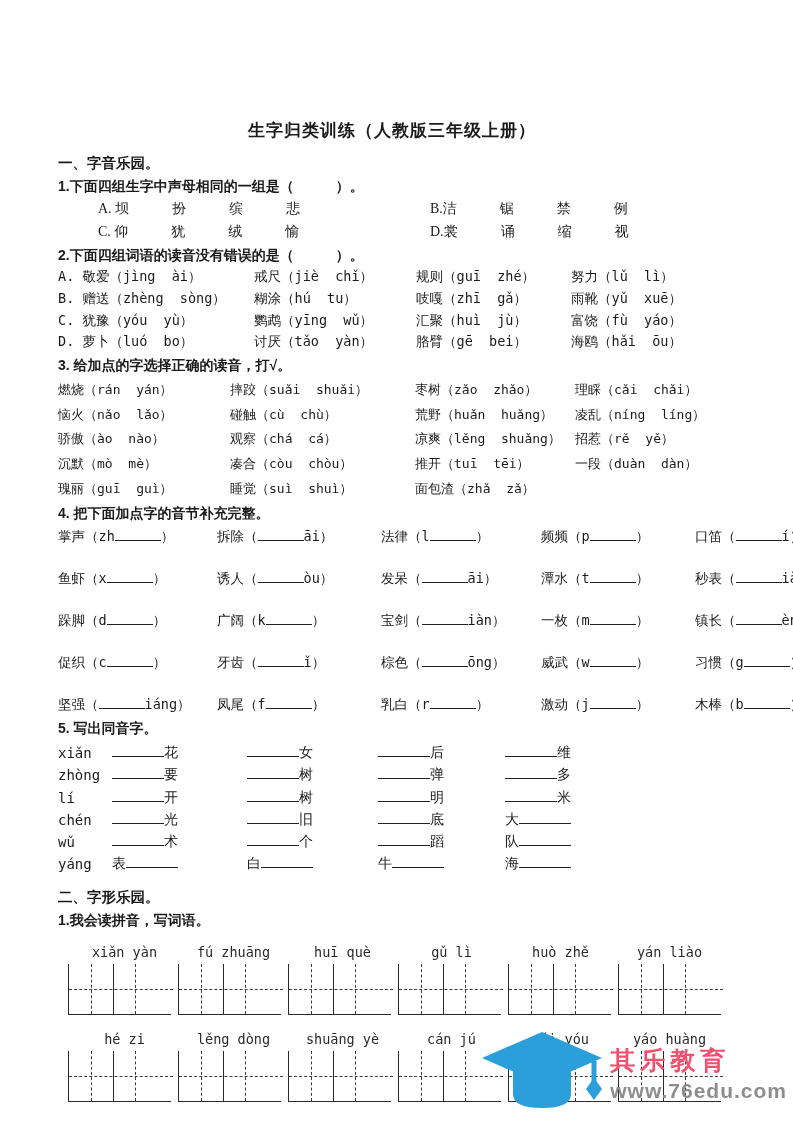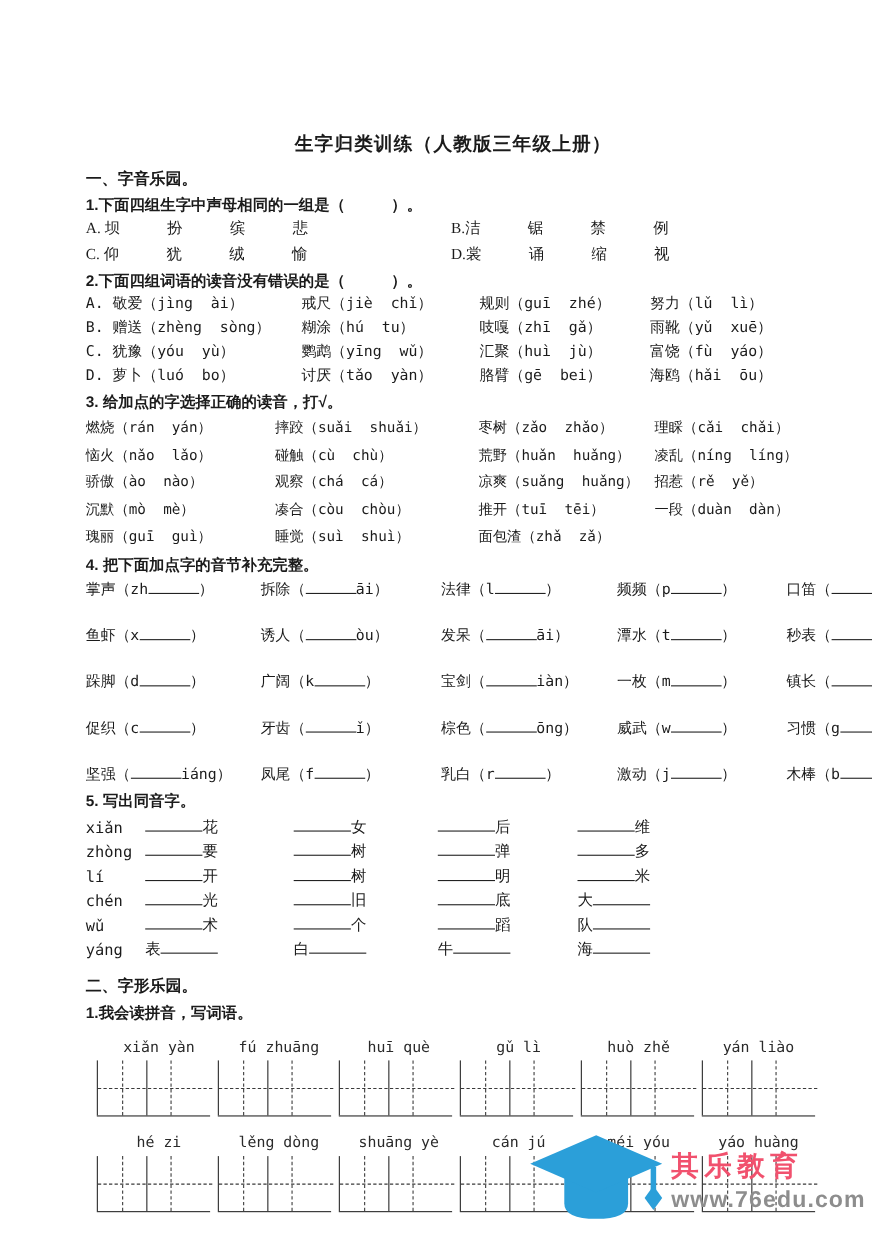--- a/index.html
+++ b/index.html
@@ -1,31 +1,31 @@
 <!DOCTYPE html>
 <html><head>
 <meta charset="utf-8">
 <style>
   html,body{margin:0;padding:0;background:#fff;}
   .page{position:relative;width:793px;height:1122px;background:#ffffff;overflow:hidden;
         color:#1b1b1b;font-family:"Liberation Serif",serif;}
-  .content{position:absolute;left:78px;top:0;width:668px;}
+  .content{position:absolute;left:58px;top:0;width:668px;}
 
   .title{margin-top:121px;text-align:center;font-family:"Liberation Sans",sans-serif;
          font-weight:bold;font-size:17px;line-height:20px;letter-spacing:1px;}
 
   .sec-head{margin-top:12px;font-family:"Liberation Sans",sans-serif;font-weight:bold;
             font-size:14.5px;line-height:21px;white-space:pre;}
   .q-head{margin-top:1px;font-family:"Liberation Sans",sans-serif;font-weight:bold;
           font-size:14px;line-height:22px;white-space:pre;}
 
   .mono{font-family:"DejaVu Sans Mono","Liberation Serif",monospace;}
 
   
-  .q1-grid{display:grid;grid-template-columns:332px auto;font-size:14px;line-height:23px;}
+  .q1-grid{display:grid;grid-template-columns:332px auto;font-size:14px;line-height:23px;margin-left:40px;}
   .q1-grid .opt{white-space:pre;}
   .opt-chars{letter-spacing:5px;}
 
   
   .q2-grid{display:grid;grid-template-columns:196px 162px 155px auto;
            font-size:13.5px;line-height:21.8px;}
   .q2-grid .cell{white-space:pre;}
 
   
   .q3-grid{margin-top:2px;display:grid;grid-template-columns:172px 185px 160px auto;
@@ -108,21 +108,21 @@
       <span class="cell">燃烧（rán  yán）</span>
       <span class="cell">摔跤（suǎi  shuǎi）</span>
       <span class="cell">枣树（zǎo  zhǎo）</span>
       <span class="cell">理睬（cǎi  chǎi）</span>
       <span class="cell">恼火（nǎo  lǎo）</span>
       <span class="cell">碰触（cù  chù）</span>
       <span class="cell">荒野（huǎn  huǎng）</span>
       <span class="cell">凌乱（níng  líng）</span>
       <span class="cell">骄傲（ào  nào）</span>
       <span class="cell">观察（chá  cá）</span>
-      <span class="cell">凉爽（suǎng  huǎng）</span>
+      <span class="cell">凉爽（lěng  shuǎng）</span>
       <span class="cell">招惹（rě  yě）</span>
       <span class="cell">沉默（mò  mè）</span>
       <span class="cell">凑合（còu  chòu）</span>
       <span class="cell">推开（tuī  tēi）</span>
       <span class="cell">一段（duàn  dàn）</span>
       <span class="cell">瑰丽（guī  guì）</span>
       <span class="cell">睡觉（suì  shuì）</span>
       <span class="cell">面包渣（zhǎ  zǎ）</span>
     </div>
 

